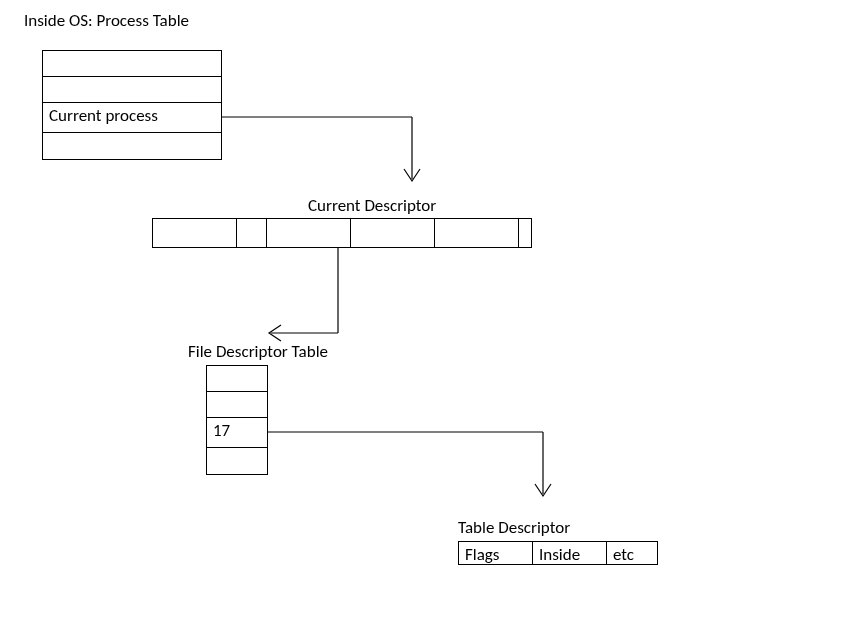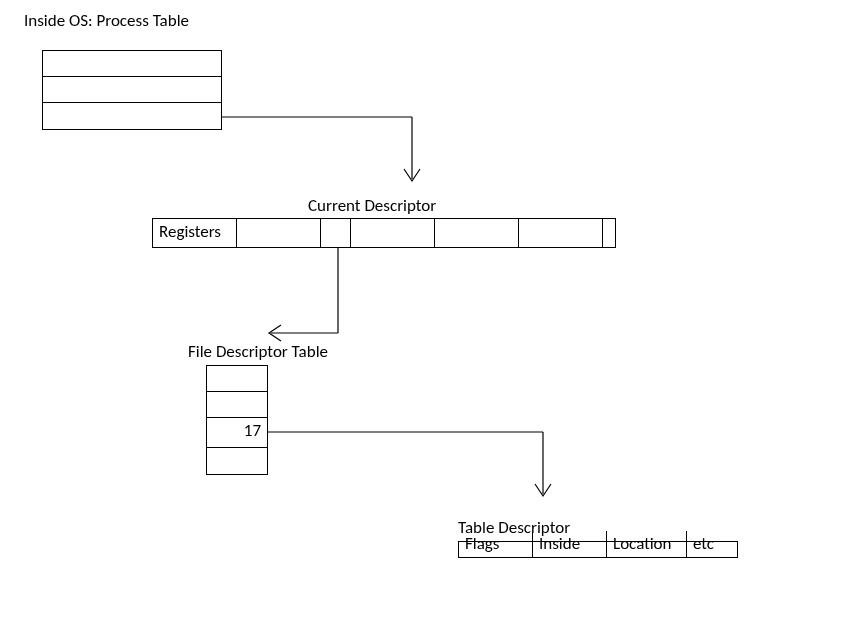--- a/index.html
+++ b/index.html
@@ -57,59 +57,58 @@
     }
   </style>
 </head>
 <body>
 
 <div class="label" style="left:24px; top:10px;">Inside OS: Process Table</div>
 
 <div class="table" style="left:42px; top:50px; width:180px;">
   <div class="row"></div>
   <div class="row"></div>
+  <div class="row" style="height:30px;">Current process</div>
   <div class="row"></div>
 </div>
 
 <svg class="arrow" style="left:222px; top:117px; width:200px; height:80px;">
   <line x1="0" y1="0" x2="190" y2="0"></line>
   <line x1="190" y1="0" x2="190" y2="62"></line>
   <polyline points="182,52 190,64 198,52"></polyline>
 </svg>
 
 <div class="label" style="left:308px; top:195px;">Current Descriptor</div>
 <div class="hrow" style="left:152px; top:218px; height:30px;">
-  <div class="cell" style="width:84px;">Registers</div>
   <div class="cell" style="width:84px;"></div>
   <div class="cell" style="width:30px;"></div>
   <div class="cell" style="width:84px;"></div>
   <div class="cell" style="width:84px;"></div>
   <div class="cell" style="width:84px;"></div>
   <div class="cell" style="width:12px;"></div>
 </div>
 
 <svg class="arrow" style="left:263px; top:248px; width:120px; height:100px;">
   <line x1="75" y1="0" x2="75" y2="85"></line>
   <line x1="75" y1="85" x2="8" y2="85"></line>
   <polyline points="18,77 6,85 18,93"></polyline>
 </svg>
 
 <div class="label" style="left:148px; top:341px;margin-left:40px;">File Descriptor Table</div>
-<div class="table" style="left:206px; top:365px; width:62px;text-align:right;">
+<div class="table" style="left:206px; top:365px; width:62px;">
   <div class="row"></div>
   <div class="row"></div>
   <div class="row" style="height:30px;">17</div>
   <div class="row"></div>
 </div>
 
 <svg class="arrow" style="left:268px; top:432px; width:290px; height:80px;">
   <line x1="0" y1="0" x2="275" y2="0"></line>
   <line x1="275" y1="0" x2="275" y2="62"></line>
   <polyline points="267,52 275,64 283,52"></polyline>
 </svg>
 
 <div class="label" style="left:458px; top:517px;">Table Descriptor</div>
-<div class="hrow" style="left:458px; top:541px; height:17px;align-items:flex-end;">
+<div class="hrow" style="left:458px; top:541px; height:24px;">
   <div class="cell" style="width:74px;">Flags</div>
   <div class="cell" style="width:74px;">Inside</div>
-  <div class="cell" style="width:80px;">Location</div>
   <div class="cell" style="width:50px;">etc</div>
 </div>
 
 </body></html>

